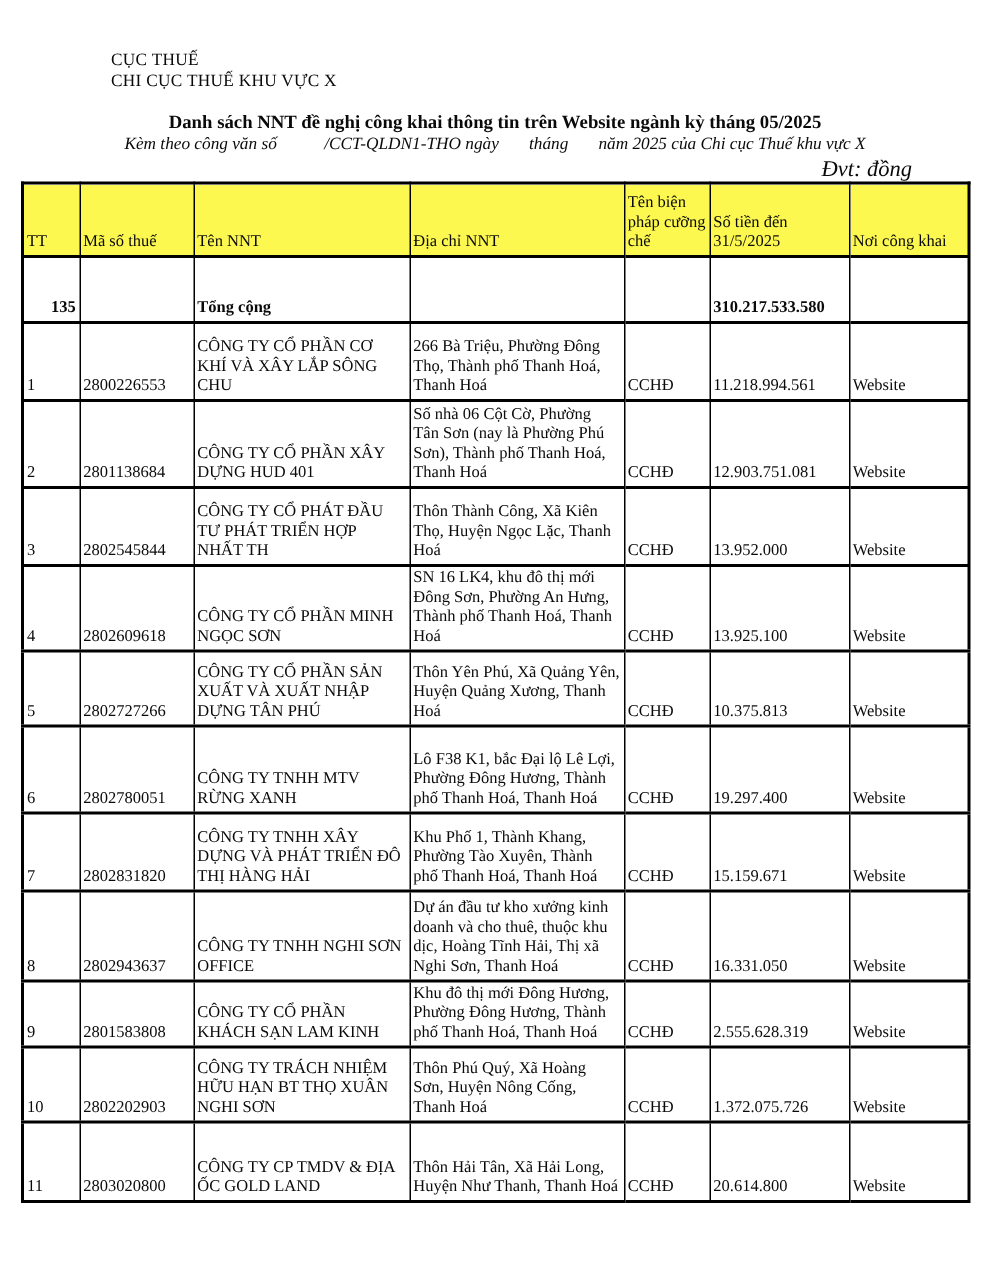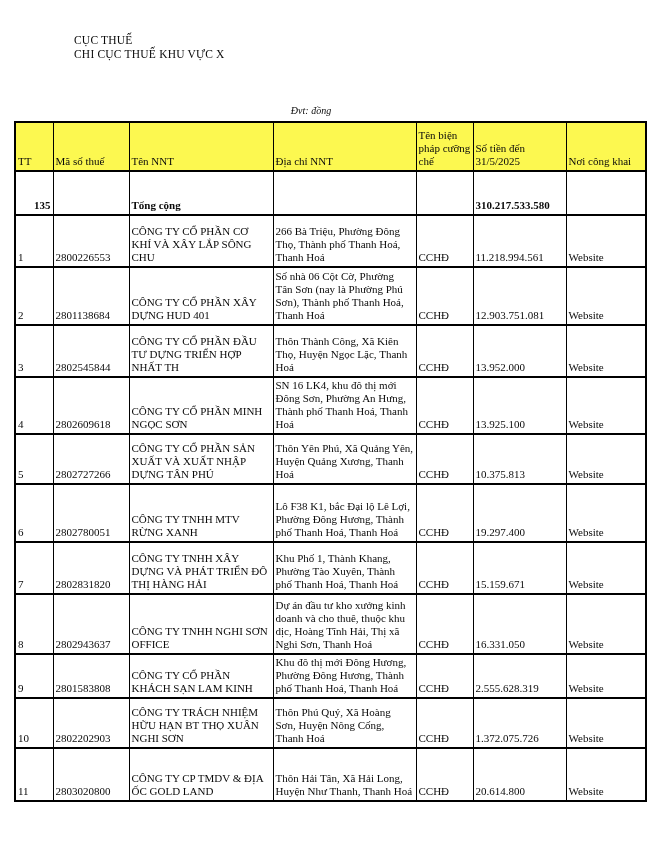--- a/index.html
+++ b/index.html
@@ -13,21 +13,21 @@
   }
   .page { position: relative; width: 664px; height: 856px; }
 
   .letterhead { position: absolute; left: 74px; top: 34px; width: 170px; }
   .letterhead .line1 { font-size: 11.5px; line-height: 13px; letter-spacing: .2px; }
   .letterhead .line2 { font-size: 11.5px; line-height: 14px; font-weight: normal; letter-spacing: .2px; }
 
   .title-block { position: absolute; left: 14px; top: 74px; width: 632px; text-align: center; }
   .doc-title { font-size: 12.5px; font-weight: bold; line-height: 15px; }
   .doc-subtitle { font-size: 11.5px; font-style: italic; line-height: 15px; white-space: pre; }
-  .unit-note { position: absolute; left: 14px; top: 105px; width: 594px; text-align: center; font-size: 10px; font-style: italic; }
+  .unit-note { position: absolute; left: 14px; top: 105px; width: 594px; text-align: right; font-size: 15px; font-style: italic; }
 
   table.main {
     position: absolute; left: 14px; top: 121px;
     border-collapse: collapse; table-layout: fixed;
     width: 631px;
     border: 2px solid #000;
     font-size: 11px; line-height: 13px;
   }
   table.main td, table.main th {
     border: 1px solid #000;
@@ -50,20 +50,24 @@
 </head>
 <body>
 
 <div class="page">
 
   <div class="letterhead">
     <div class="line1">CỤC THUẾ</div>
     <div class="line2">CHI CỤC THUẾ KHU VỰC X</div>
   </div>
 
+  <div class="title-block">
+    <div class="doc-title">Danh sách NNT đề nghị công khai thông tin trên Website ngành kỳ tháng 05/2025</div>
+    <div class="doc-subtitle">Kèm theo công văn số           /CCT-QLDN1-THO ngày       tháng       năm 2025 của Chi cục Thuế khu vực X</div>
+  </div>
 
   <div class="unit-note">Đvt: đồng</div>
 
   <table class="main">
     <colgroup>
       <col style="width:38px">
         <col style="width:76px">
         <col style="width:144px">
         <col style="width:143px">
       <col style="width:57px">
@@ -107,21 +111,21 @@
         <td class="name">CÔNG TY CỔ PHẦN XÂY DỰNG HUD 401</td>
         <td class="addr">Số nhà 06 Cột Cờ, Phường Tân Sơn (nay là Phường Phú Sơn), Thành phố Thanh Hoá, Thanh Hoá</td>
         <td class="measure">CCHĐ</td>
         <td class="amount">12.903.751.081</td>
         <td class="publish">Website</td>
       </tr>
 
       <tr style="height:52px">
         <td class="tt">3</td>
         <td class="code">2802545844</td>
-        <td class="name">CÔNG TY CỔ PHẦN ĐẦU TƯ DỰNG TRIỂN HỢP NHẤT TH</td>
+        <td class="name">CÔNG TY CỔ PHÁT ĐẦU TƯ PHÁT TRIỂN HỢP NHẤT TH</td>
         <td class="addr">Thôn Thành Công, Xã Kiên Thọ, Huyện Ngọc Lặc, Thanh Hoá</td>
         <td class="measure">CCHĐ</td>
         <td class="amount">13.952.000</td>
         <td class="publish">Website</td>
       </tr>
 
       <tr style="height:56px">
         <td class="tt">4</td>
         <td class="code">2802609618</td>
         <td class="name">CÔNG TY CỔ PHẦN MINH NGỌC SƠN</td>

